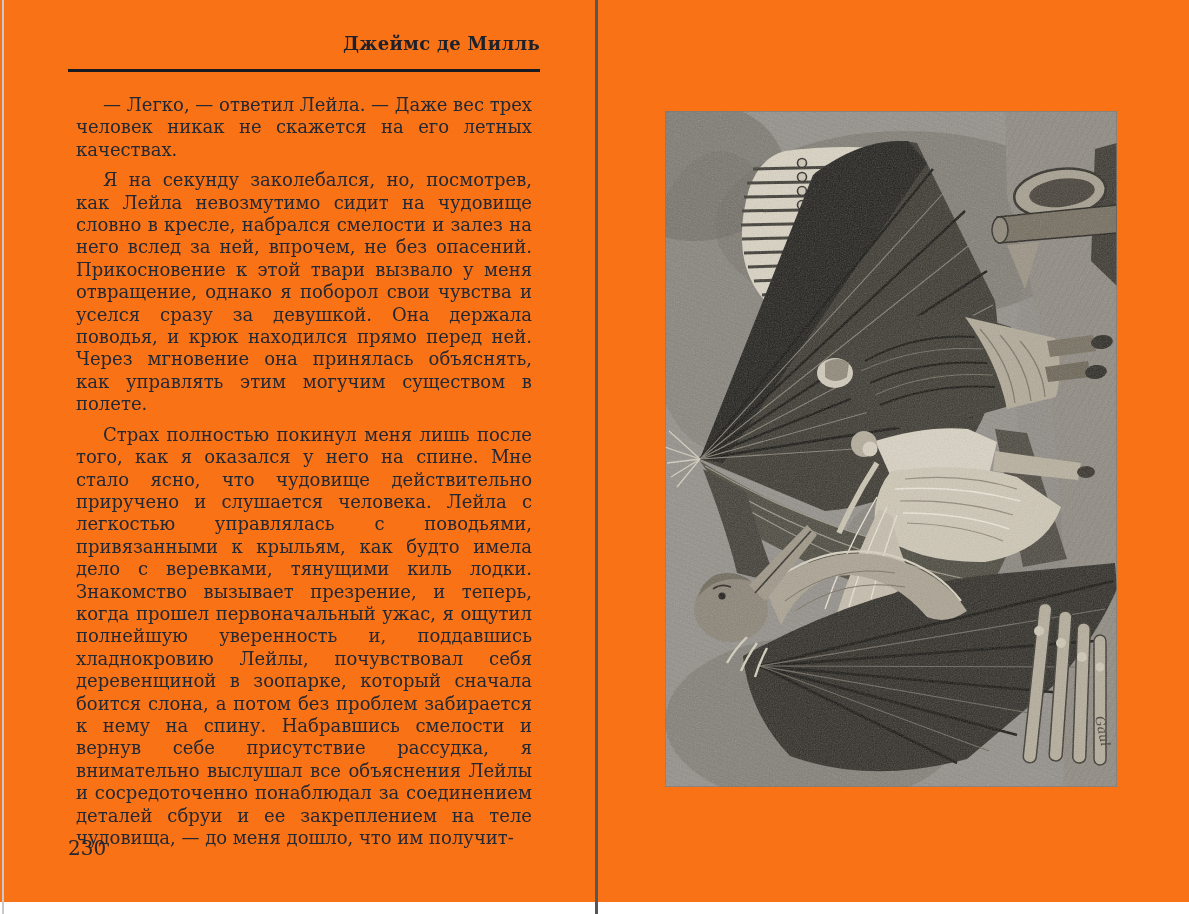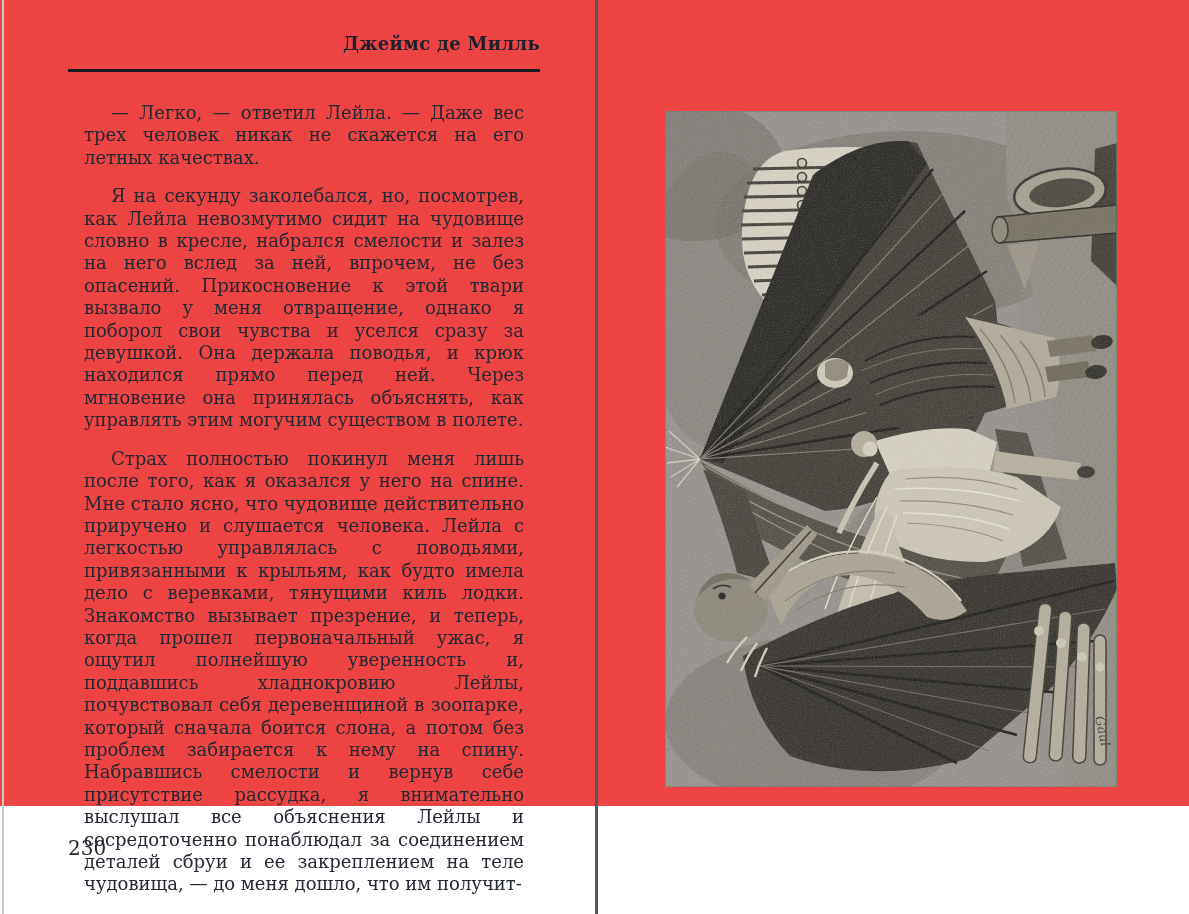--- a/index.html
+++ b/index.html
@@ -2,21 +2,21 @@
 <html><head>
 <meta charset="utf-8">
 <style>
   html,body{margin:0;padding:0;}
   body{
     width:1189px;height:914px;overflow:hidden;
     background:#ffffff;
     font-family:"DejaVu Serif","Liberation Serif",serif;
     color:#242833;
   }
-  .spread{position:relative;width:1189px;height:806px;background:#ef4444;}
+  .spread{position:relative;width:1189px;height:902px;background:#f97316;}
   .page-edge-left{
     position:absolute;left:2px;top:0;width:2px;height:914px;
     background:#c7c9cb;
   }
   .spine{
     position:absolute;left:595px;top:0;width:3px;height:914px;
     background:#56575b;
   }
   
   .running-header{
@@ -26,21 +26,21 @@
   }
   .header-rule{
     position:absolute;left:68px;top:69px;width:472px;height:3px;
     background:#181b21;
   }
   .body-text{
     position:absolute;left:68px;top:86px;width:472px;
     font-size:18px;line-height:22.4px;
     text-align:justify;
   }
-  .body-text p{margin:16px;text-indent:27px;}
+  .body-text p{margin:8px;text-indent:27px;}
   .page-number{
     position:absolute;left:68px;top:836px;font-size:20px;color:#23262f;
   }
   
   .engraving{
     position:absolute;left:665px;top:111px;width:452px;height:676px;margin:0;
   }
   .engraving svg{display:block;width:452px;height:676px;}
 </style>
 </head>

